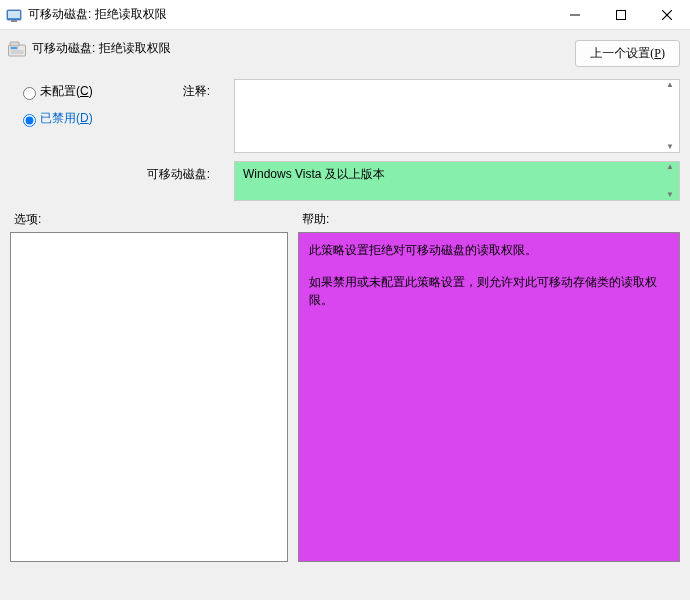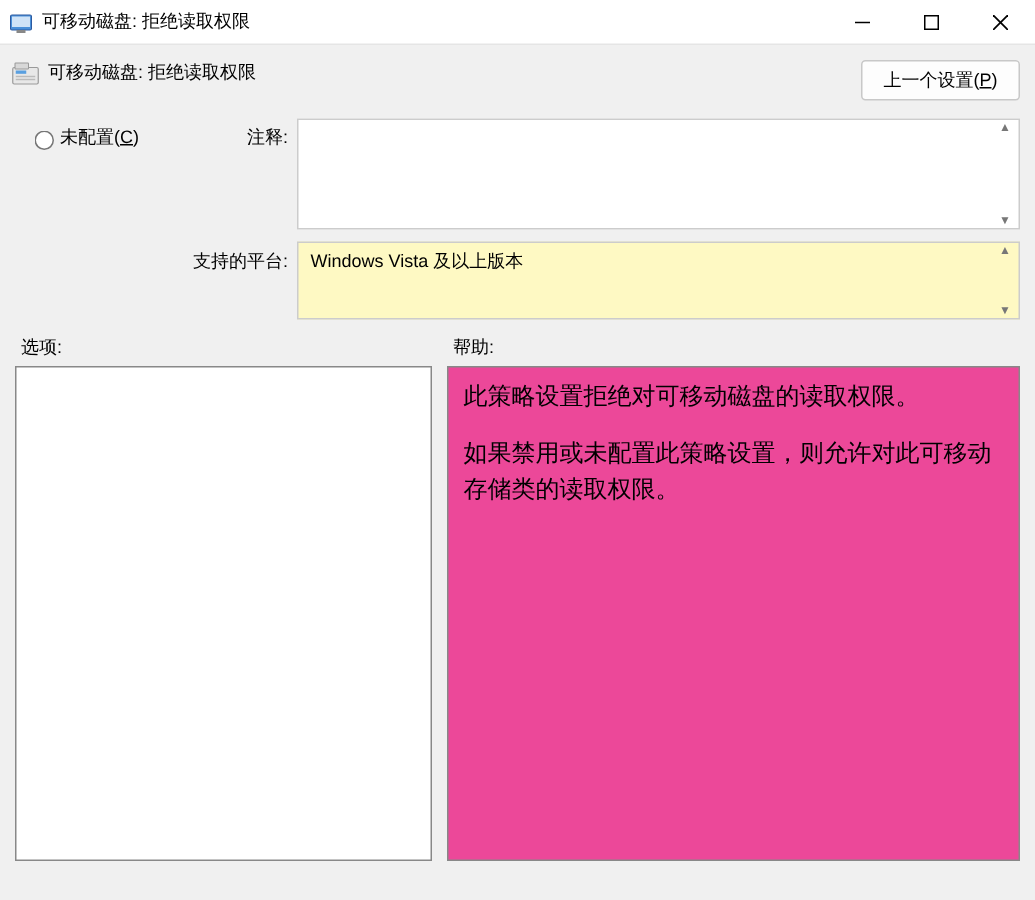--- a/index.html
+++ b/index.html
@@ -56,34 +56,35 @@
   }
   .sub-icon {
     width: 18px; height: 16px;
     margin-right: 6px;
     flex-shrink: 0;
   }
   .subheader-right {
     display: flex;
     gap: 6px;
     margin-top: 0;
+    font-family: Liberation Serif, serif;
   }
   .nav-btn {
     background: #fdfdfd;
     border: 1px solid #c8c8c8;
     border-radius: 3px;
     padding: 4px 14px;
     font-size: 12px;
     font-family: inherit;
   }
   
   .config {
     display: flex;
     padding: 12px 10px 6px 10px;
-    gap: 6px;
+    gap: 24px;
   }
   .radio-col {
     width: 110px;
     padding-top: 4px;
     padding-left: 8px;
   }
   .radio-item {
     display: flex;
     align-items: center;
     margin-bottom: 10px;
@@ -105,22 +106,22 @@
     flex-direction: column;
   }
   .comment-box {
     height: 74px;
     background: #fff;
     border: 1px solid #ccc;
     position: relative;
     margin-bottom: 8px;
   }
   .platform-box {
-    height: 52px;
-    background: #fef9c3;
+    height: 40px;
+    background: #86efac;
     border: 1px solid #ccc;
     position: relative;
     padding: 4px 18px 4px 8px;
     font-size: 12px;
   }
   .spinner-arrows {
     position: absolute;
     right: 2px;
     top: 1px; bottom: 1px;
     width: 14px;
@@ -149,24 +150,24 @@
     gap: 10px;
     height: 340px;
   }
   .options-pane {
     width: 278px;
     background: #fff;
     border: 1px solid #888;
   }
   .help-pane {
     flex: 1;
-    background: #ec4899;
+    background: #d946ef;
     border: 1px solid #888;
     padding: 8px 10px;
-    font-size: 16px;
+    font-size: 12px;
     line-height: 1.5;
     overflow: auto;
   }
   .help-pane p { margin: 0 0 14px 0; }
   u { text-decoration: underline; }
 </style>
 </head>
 <body>
 
 <div class="titlebar">
@@ -215,24 +216,28 @@
     <button class="nav-btn">上一个设置(<u>P</u>)</button>
   </div>
 </div>
 
 <div class="config">
   <div class="radio-col">
     <label class="radio-item">
       <input type="radio" name="state" style="">
       <span>未配置(<u>C</u>)</span>
     </label>
+    <label class="radio-item sel">
+      <input type="radio" name="state" checked="" style="">
+      <span>已禁用(<u>D</u>)</span>
+    </label>
   </div>
   <div class="label-col">
     <div class="lab">注释:</div>
-    <div>支持的平台:</div>
+    <div>可移动磁盘:</div>
   </div>
   <div class="fields-col">
     <div class="comment-box">
       <span></span>
       <div class="spinner-arrows">
         <span class="arrow">▲</span>
         <span class="arrow">▼</span>
       </div>
     </div>
     <div class="platform-box">

